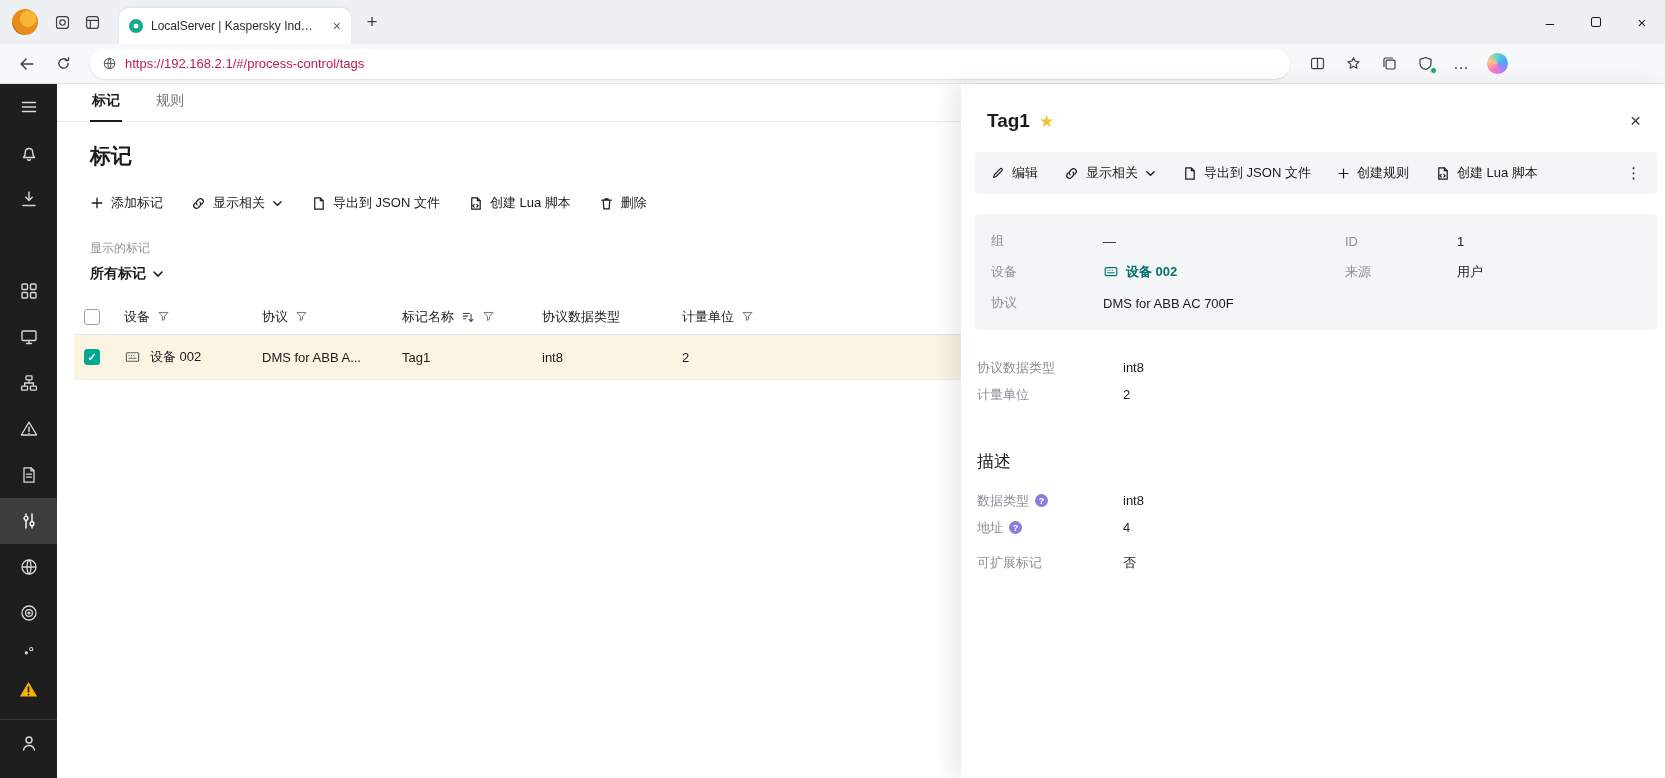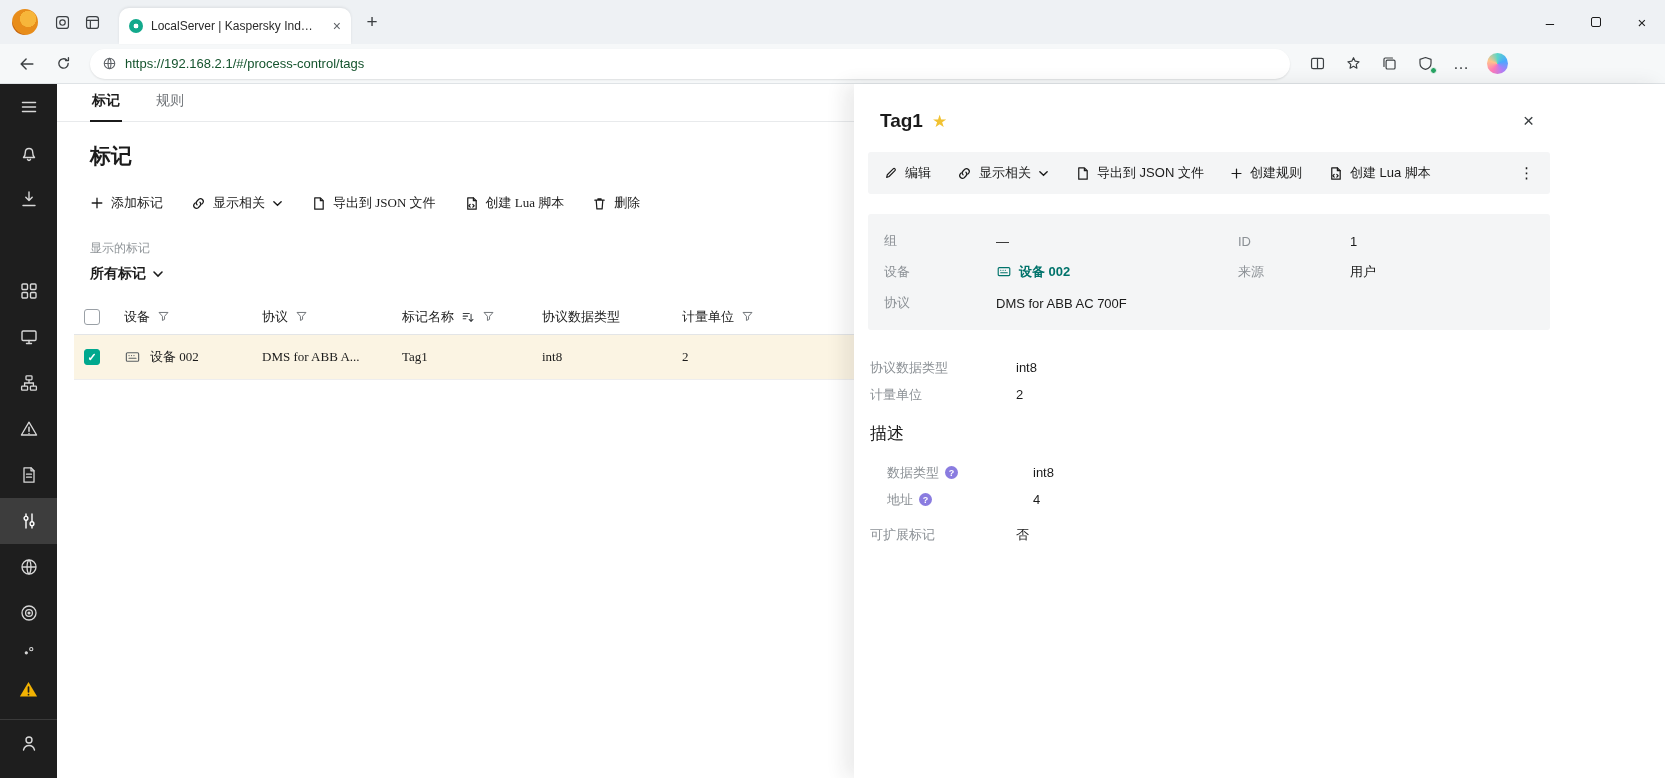--- a/index.html
+++ b/index.html
@@ -23,41 +23,41 @@
             font-size:19px; color:#3c4043; }
   .win-controls { margin-left:auto; display:flex; height:100%; }
   .win-btn { width:46px; height:100%; display:flex; align-items:center; justify-content:center; color:#1b1b1b; font-size:15px; }
   .max-square { width:10px; height:10px; border:1px solid #1b1b1b; border-radius:2px; }
 
   
   .navbar { height:40px; background:#f6f8f9; border-bottom:1px solid #dfe3e6; display:flex; align-items:center; padding:0 10px; gap:2px; }
   .nav-icon { width:34px; height:32px; display:flex; align-items:center; justify-content:center; color:#3c4043; border-radius:6px; flex-shrink:0; }
   .url-pill { width:1200px; height:30px; background:#fff; border-radius:15px; display:flex; align-items:center;
               padding:0 12px; gap:8px; margin:0 8px; box-shadow:0 1px 2px rgba(0,0,0,.10); }
-  .url-text { font-size:13px; color:#14532d; white-space:nowrap; }
+  .url-text { font-size:13px; color:#be185d; white-space:nowrap; }
   .essentials-wrap { position:relative; }
   .essentials-dot { position:absolute; right:5px; bottom:6px; width:7px; height:7px; border-radius:50%; background:#27a463; border:1px solid #f6f8f9; }
   .copilot { width:21px; height:21px; border-radius:50%;
              background:conic-gradient(#5bd6c7,#4aa8ff,#b07df7,#ff7ab8,#ffc48a,#5bd6c7); }
 
   
   .content { display:flex; height:694px; }
 
   
   .sidebar { width:57px; background:#1e1e1e; display:flex; flex-direction:column; align-items:center; flex-shrink:0; }
   .side-item { width:57px; height:46px; display:flex; align-items:center; justify-content:center; color:#d8d8d8; }
   .side-item.small { height:30px; }
   .side-item.active { background:#3d3d3d; color:#fff; }
   .side-spacer { height:46px; }
   .side-flex { flex:1; }
   .side-divider { width:57px; height:1px; background:#3a3a3a; }
   .side-bottom { margin-bottom:12px; }
 
   
-  .main { width:797px; flex-shrink:0; background:#fff;font-family:Liberation Serif, serif; }
+  .main { width:904px; flex-shrink:0; background:#fff; }
   .tabs-row { height:38px; border-bottom:1px solid #e8eaec; display:flex; align-items:flex-end; padding-left:33px; gap:32px; }
   .ptab { padding:0 2px 11px; font-size:14px; color:#6f7377; position:relative; }
   .ptab.active { color:#1b1b1b; font-weight:700; }
   .ptab.active::after { content:""; position:absolute; left:0; right:0; bottom:-1px; height:2px; background:#1b1b1b; }
   .page-heading { font-size:21px; font-weight:700; margin:20px 0 0 33px; }
   .main-toolbar { display:flex; align-items:center; gap:28px; margin:24px 0 0 33px; }
   .tb-btn { display:flex; align-items:center; gap:7px; font-size:13px; color:#1b1b1b; }
   .shown-label { margin:28px 0 0 33px; font-size:12px; color:#8f9498; }
   .filter-row { margin:8px 0 0 33px; display:flex; align-items:center; gap:6px; font-size:14px; font-weight:700; }
 
@@ -86,21 +86,21 @@
   .info-box { margin-top:20px; background:#f4f5f6; border-radius:3px; padding:18px 16px;
               display:grid; grid-template-columns:112px 242px 112px 1fr; row-gap:13px; font-size:13px; align-items:center; }
   .lbl { color:#8b9095; }
   .val { color:#1b1b1b; }
   .dev-link { display:flex; align-items:center; gap:7px; color:#00736b; font-weight:700; }
   .fields { margin-top:24px; padding-left:2px; }
   .frow { display:flex; min-height:27px; align-items:center; font-size:13px; }
   .flabel { width:146px; color:#8b9095; display:flex; align-items:center; gap:6px; flex-shrink:0; }
   .fvalue { color:#1b1b1b; }
   .section-h { font-size:17px; font-weight:500; padding-left:2px; }
-  .mt26 { margin-top:14px; } .mt30 { margin-top:30px; } .mt14 { margin-top:14px;margin-left:17px; } .mt12 { margin-top:12px; }
+  .mt26 { margin-top:42px; } .mt30 { margin-top:30px; } .mt14 { margin-top:14px; } .mt12 { margin-top:12px; }
   .help { width:13px; height:13px; border-radius:50%; background:#8a7ce0; color:#fff; font-size:9px; font-weight:700;
           display:flex; align-items:center; justify-content:center; flex-shrink:0; }
   svg { display:block; }
 </style>
 </head>
 <body>
 
 <div class="window">
 
   <div class="titlebar">

